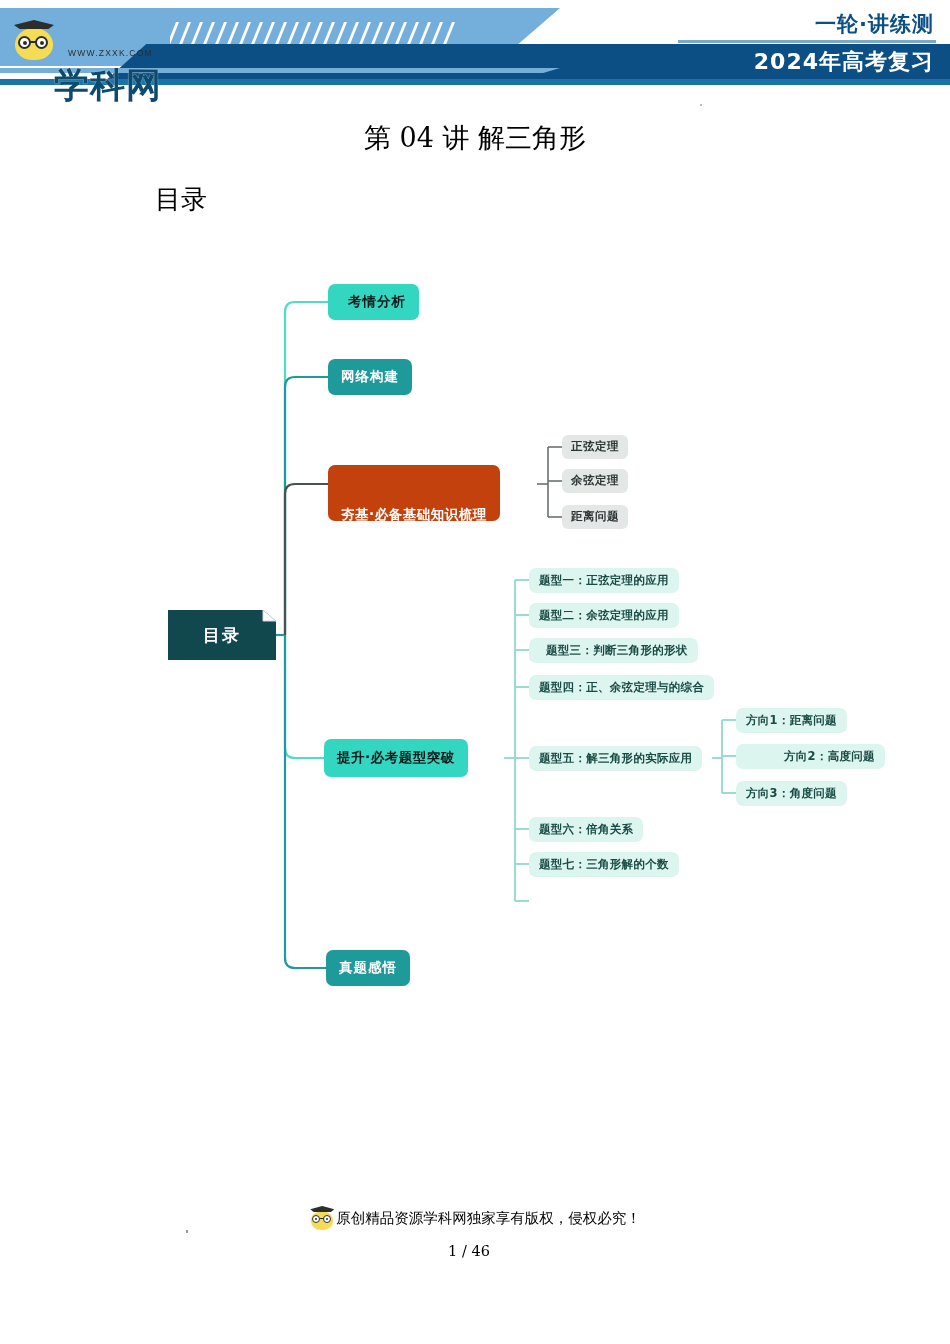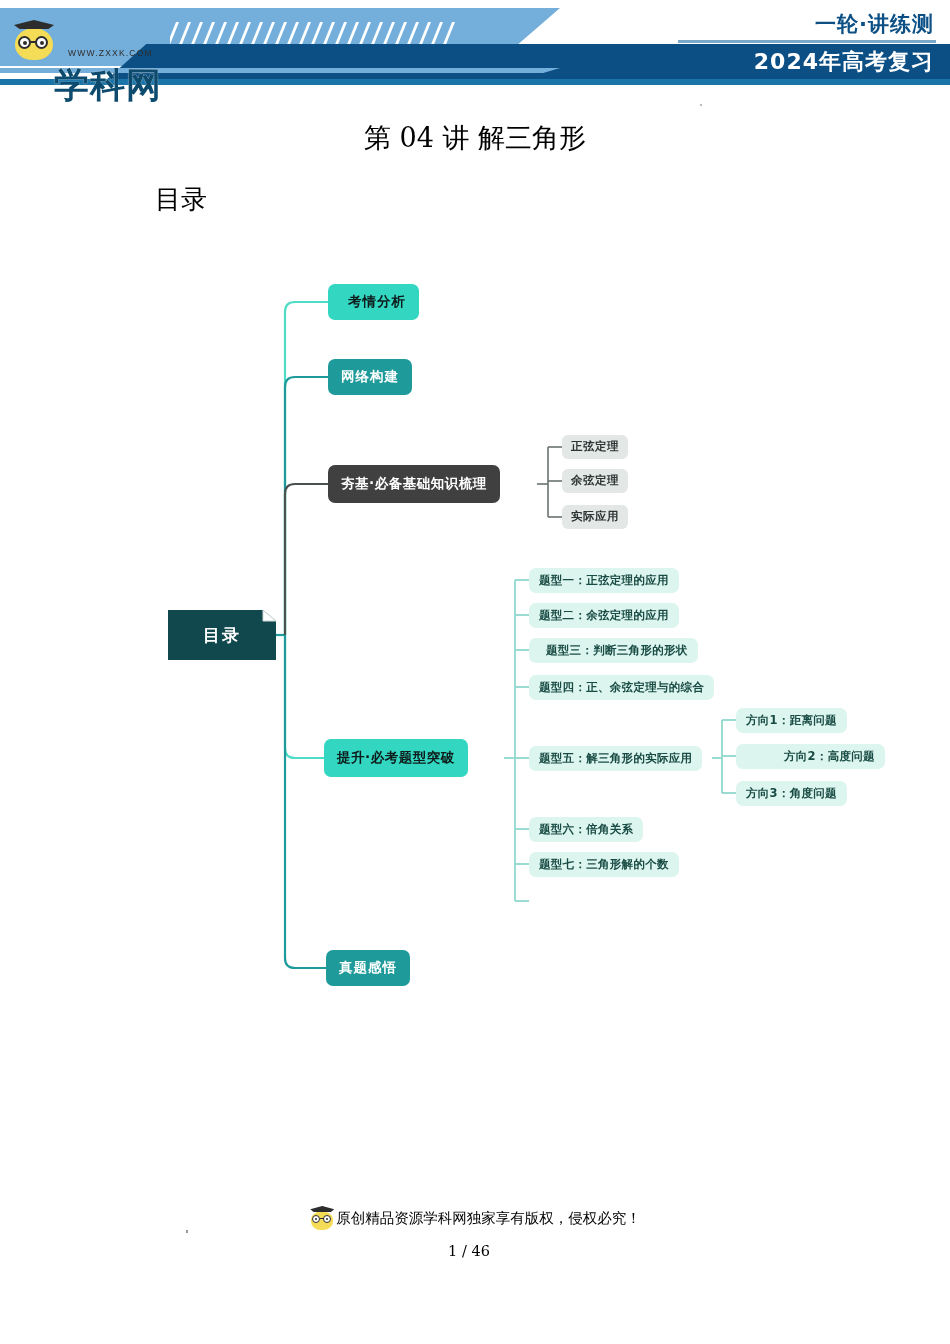--- a/index.html
+++ b/index.html
@@ -128,21 +128,21 @@
   .n-root-fold{
     position:absolute;left:0;top:0;width:108px;height:50px;pointer-events:none;
   }
 
   
   .n-l1{
     border-radius:7px;font-size:13.5px;padding:0 13px;height:36px;
   }
   .n-kq{left:328px;top:284px;background:#33d6c0;color:#0d1c1b;letter-spacing:1px;padding-left:20px;}
   .n-wl{left:328px;top:359px;background:#1f9a9a;color:#ffffff;letter-spacing:1px;}
-  .n-hj{left:328px;top:465px;background:#404040;color:#ffffff;letter-spacing:0.5px;height:38px;}
+  .n-hj{left:328px;top:465px;background:#c2410c;color:#ffffff;letter-spacing:0.5px;height:56px;align-items:flex-end;}
   .n-ts{left:324px;top:739px;background:#33d6c0;color:#0d1c1b;letter-spacing:0.5px;height:38px;}
   .n-zt{left:326px;top:950px;background:#1f9a9a;color:#ffffff;letter-spacing:1px;}
 
   
   .n-g{
     border-radius:6px;background:#e3e7e6;color:#2b3433;
     font-size:11.5px;height:24px;padding:0 9px;letter-spacing:0.5px;
   }
   .n-g1{left:562px;top:435px;}
   .n-g2{left:562px;top:469px;}
@@ -314,21 +314,21 @@
     <span>真题感悟</span>
   </div>
 
   <div class="node n-g n-g1">
     <span>正弦定理</span>
   </div>
   <div class="node n-g n-g2">
     <span>余弦定理</span>
   </div>
   <div class="node n-g n-g3">
-    <span>实际应用</span>
+    <span>距离问题</span>
   </div>
 
   <div class="node n-m n-t1">
     <span>题型一：正弦定理的应用</span>
   </div>
   <div class="node n-m n-t2">
     <span>题型二：余弦定理的应用</span>
   </div>
   <div class="node n-m n-t3">
     <span>题型三：判断三角形的形状</span>

